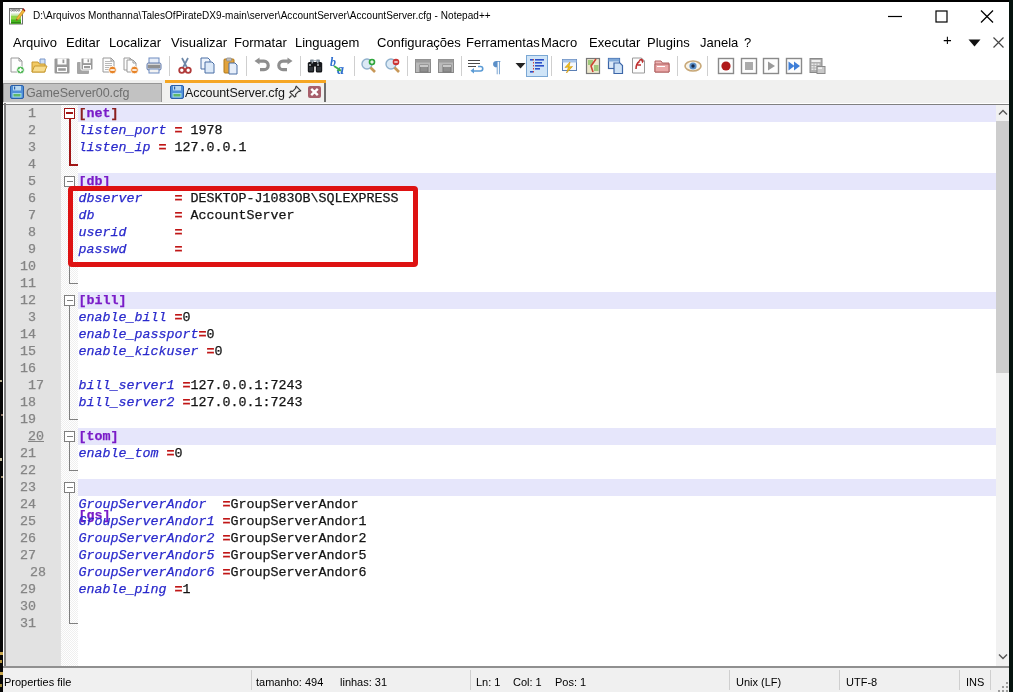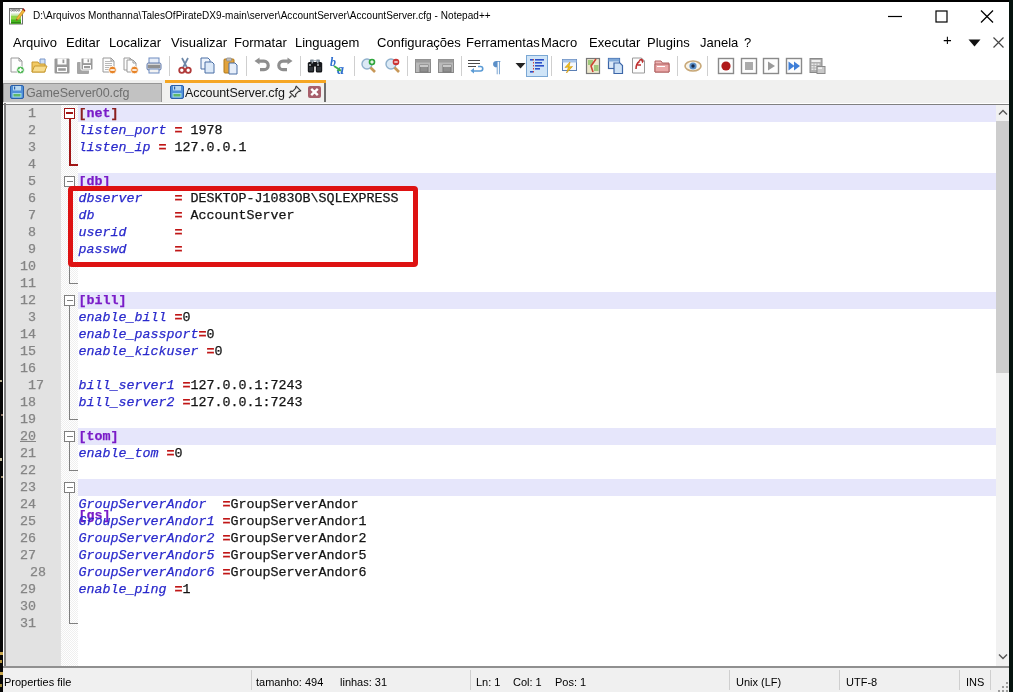--- a/index.html
+++ b/index.html
@@ -373,21 +373,21 @@
 <div class="abs mono lnum" style="left:6px; top:258px;">10</div>
 <div class="abs mono lnum" style="left:6px; top:275px;">11</div>
 <div class="abs mono lnum" style="left:6px; top:292px;">12</div>
 <div class="abs mono lnum" style="left:6px; top:309px;">3</div>
 <div class="abs mono lnum" style="left:6px; top:326px;">14</div>
 <div class="abs mono lnum" style="left:6px; top:343px;">15</div>
 <div class="abs mono lnum" style="left:6px; top:360px;">16</div>
 <div class="abs mono lnum" style="left:6px; top:377px;padding-left:22px;">17</div>
 <div class="abs mono lnum" style="left:6px; top:394px;">18</div>
 <div class="abs mono lnum" style="left:6px; top:411px;">19</div>
-<div class="abs mono lnum" style="left:6px; top:428px;text-decoration:underline;">20</div>
+<div class="abs mono lnum" style="left:14px; top:428px;text-decoration:underline;">20</div>
 <div class="abs mono lnum" style="left:6px; top:445px;">21</div>
 <div class="abs mono lnum" style="left:6px; top:462px;">22</div>
 <div class="abs mono lnum" style="left:6px; top:479px;">23</div>
 <div class="abs mono lnum" style="left:6px; top:496px;">24</div>
 <div class="abs mono lnum" style="left:6px; top:513px;">25</div>
 <div class="abs mono lnum" style="left:6px; top:530px;">26</div>
 <div class="abs mono lnum" style="left:6px; top:547px;">27</div>
 <div class="abs mono lnum" style="left:6px; top:564px;padding-left:24px;">28</div>
 <div class="abs mono lnum" style="left:6px; top:581px;">29</div>
 <div class="abs mono lnum" style="left:6px; top:598px;">30</div>

